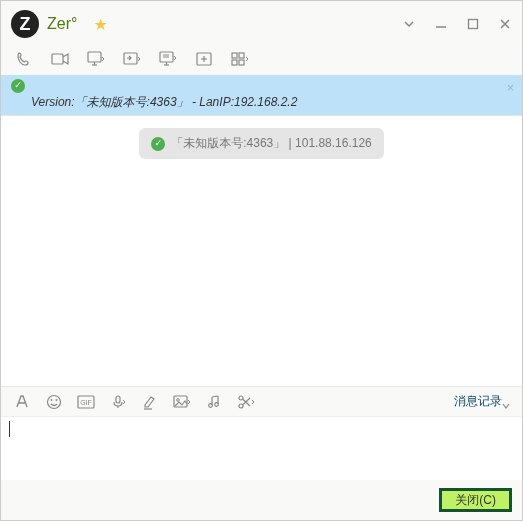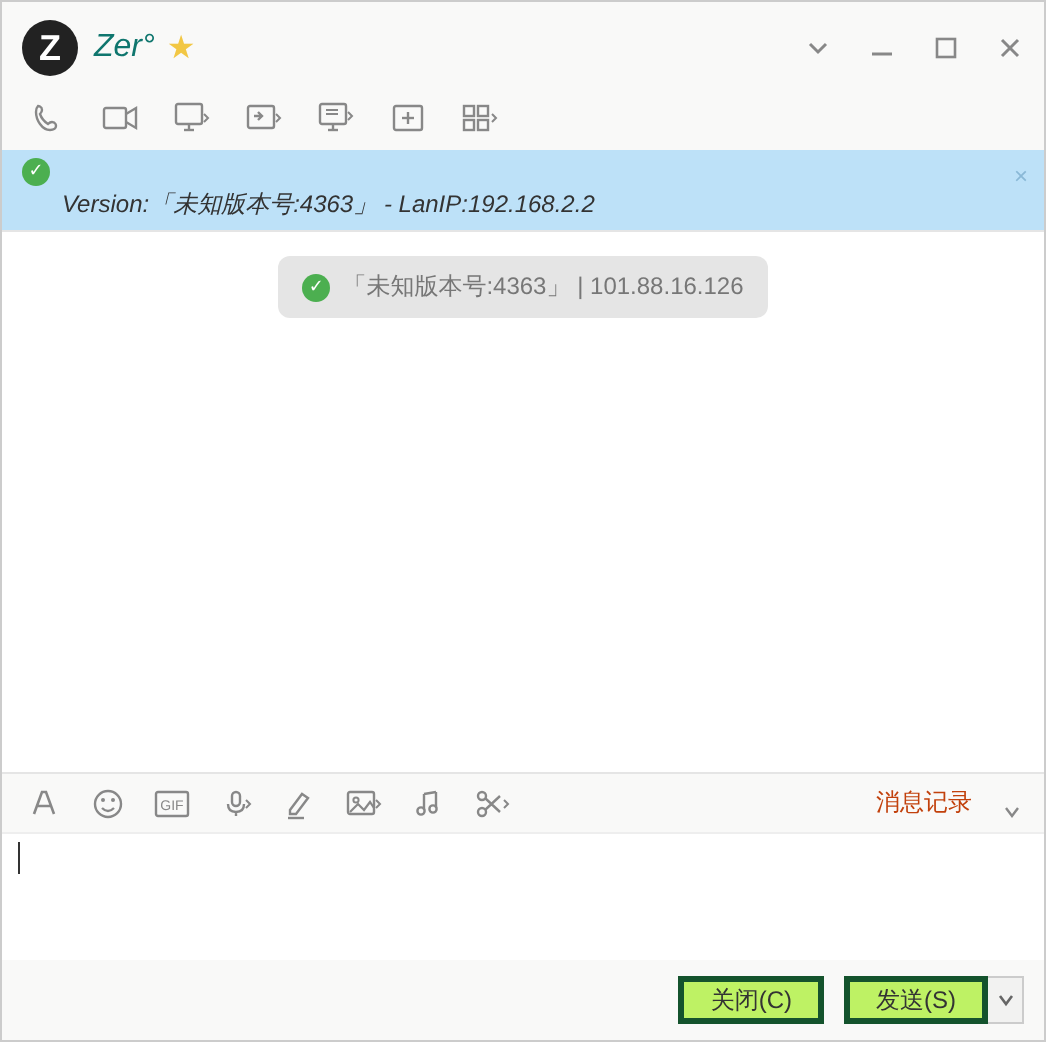--- a/index.html
+++ b/index.html
@@ -32,23 +32,22 @@
   color: #fff;
   display: flex;
   align-items: center;
   justify-content: center;
   font-size: 18px;
   font-weight: bold;
   margin-right: 8px;
 }
 .contact-name {
   font-size: 16px;
-  color: #0f766e;
-  margin-right: 6px;
-  font-style: italic;
+  color: #4d7c0f;
+  margin-right: 16px;
 }
 .star-icon {
   color: #f2c744;
   font-size: 16px;
 }
 .tb-spacer { flex: 1; }
 .win-controls { display: flex; gap: 18px; color: #888; }
 .win-ctrl {
   cursor: pointer;
   width: 14px;
@@ -131,25 +130,25 @@
 .editor-toolbar .ico {
   width: 18px;
   height: 16px;
   display: flex;
   align-items: center;
   justify-content: center;
   cursor: pointer;
 }
 .editor-toolbar .spacer { flex: 1; }
 .history-link {
-  color: #c2410c;
+  color: #0c4a6e;
   cursor: pointer;
   display: flex;
   align-items: flex-end;
-  gap: 16px;
+  gap: 0;
 }
 .input-area {
   height: 64px;
   background: #fff;
   padding: 4px 8px;
   border-top: 1px solid #eee;
 }
 .cursor {
   display: inline-block;
   width: 1px;
@@ -368,23 +367,15 @@
         </svg>
     </span>
   </div>
 
   <div class="input-area">
     <span class="cursor"></span>
   </div>
 
   <div class="bottom-bar">
     <button class="btn">关闭(C)</button>
-    <div class="btn-group">
-      <button class="btn">发送(S)</button>
-      <button class="btn-dd">
-        <svg width="8" height="8" viewBox="0 0 8 8">
-            <path d="M1 2 L4 6 L7 2" fill="none" stroke="#666" stroke-width="1.3"></path>
-          </svg>
-      </button>
-    </div>
   </div>
 
 </div>
 
 </body></html>

